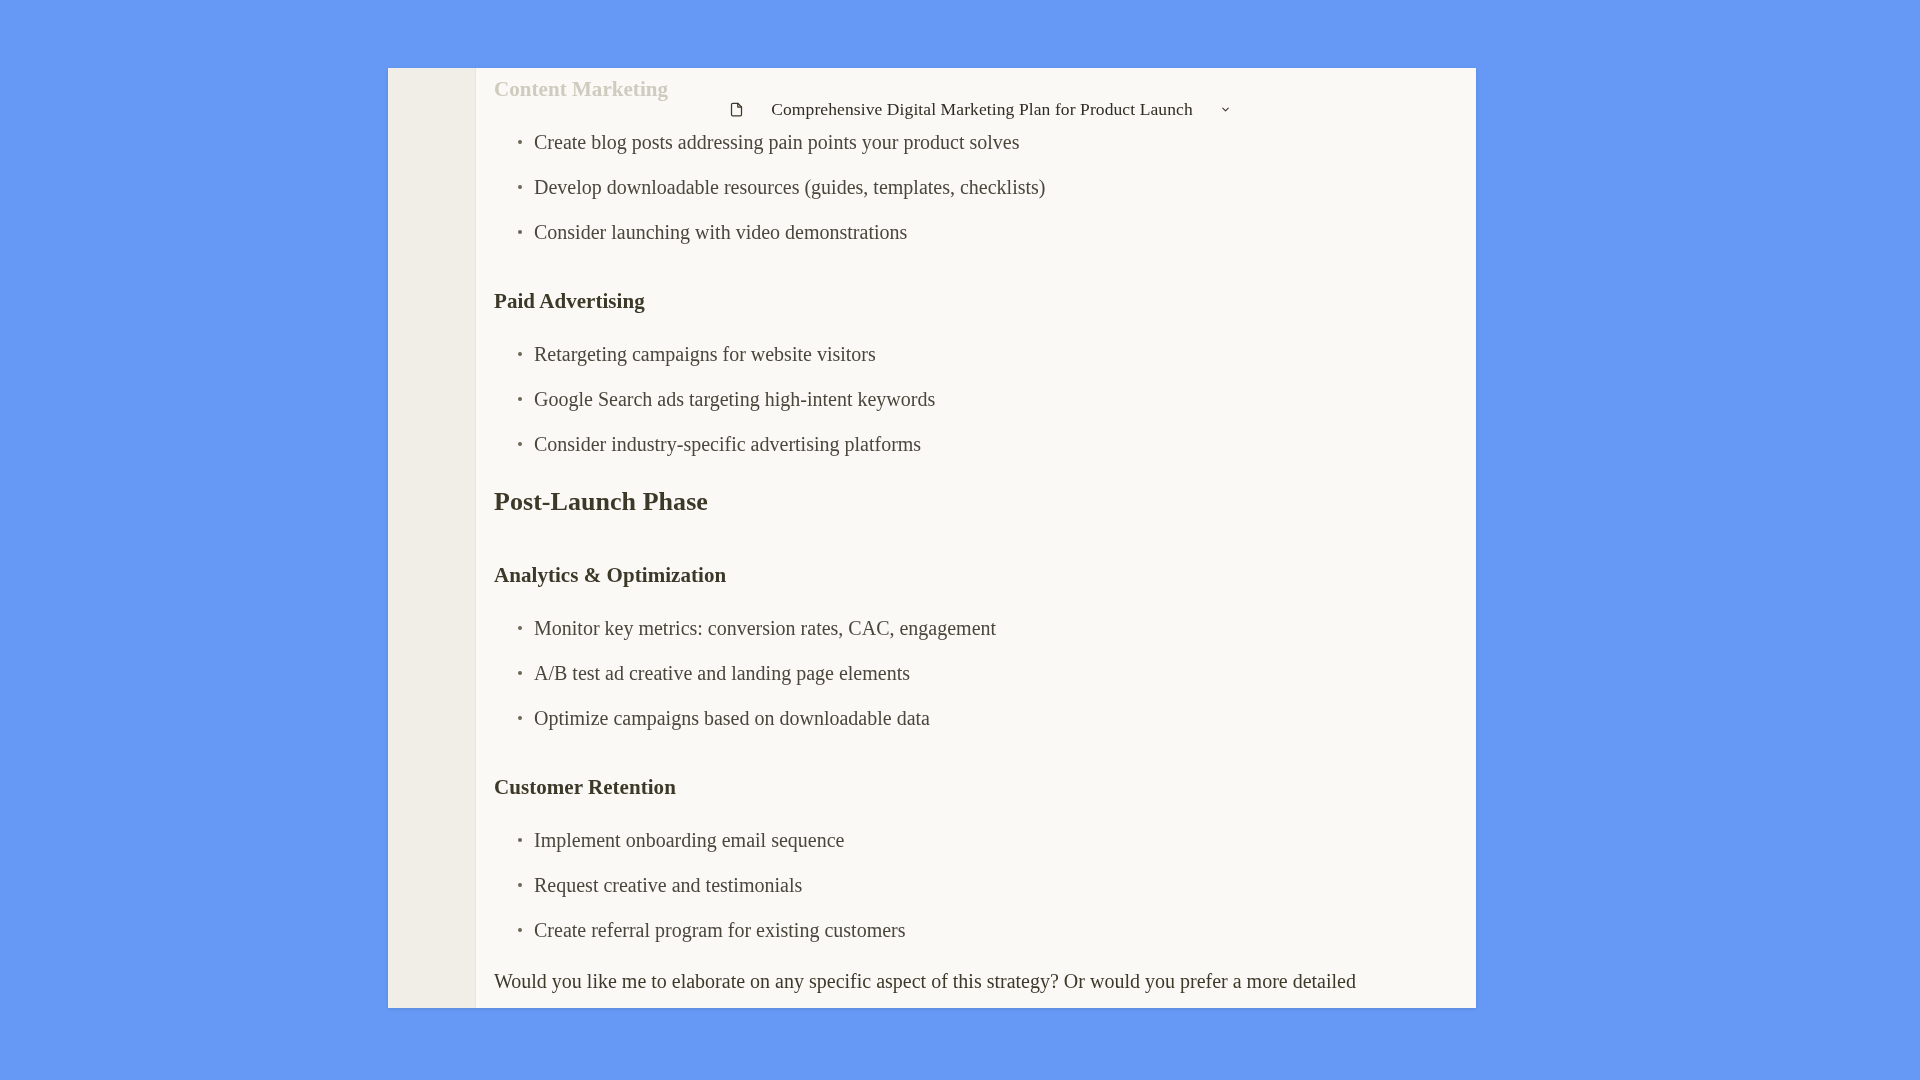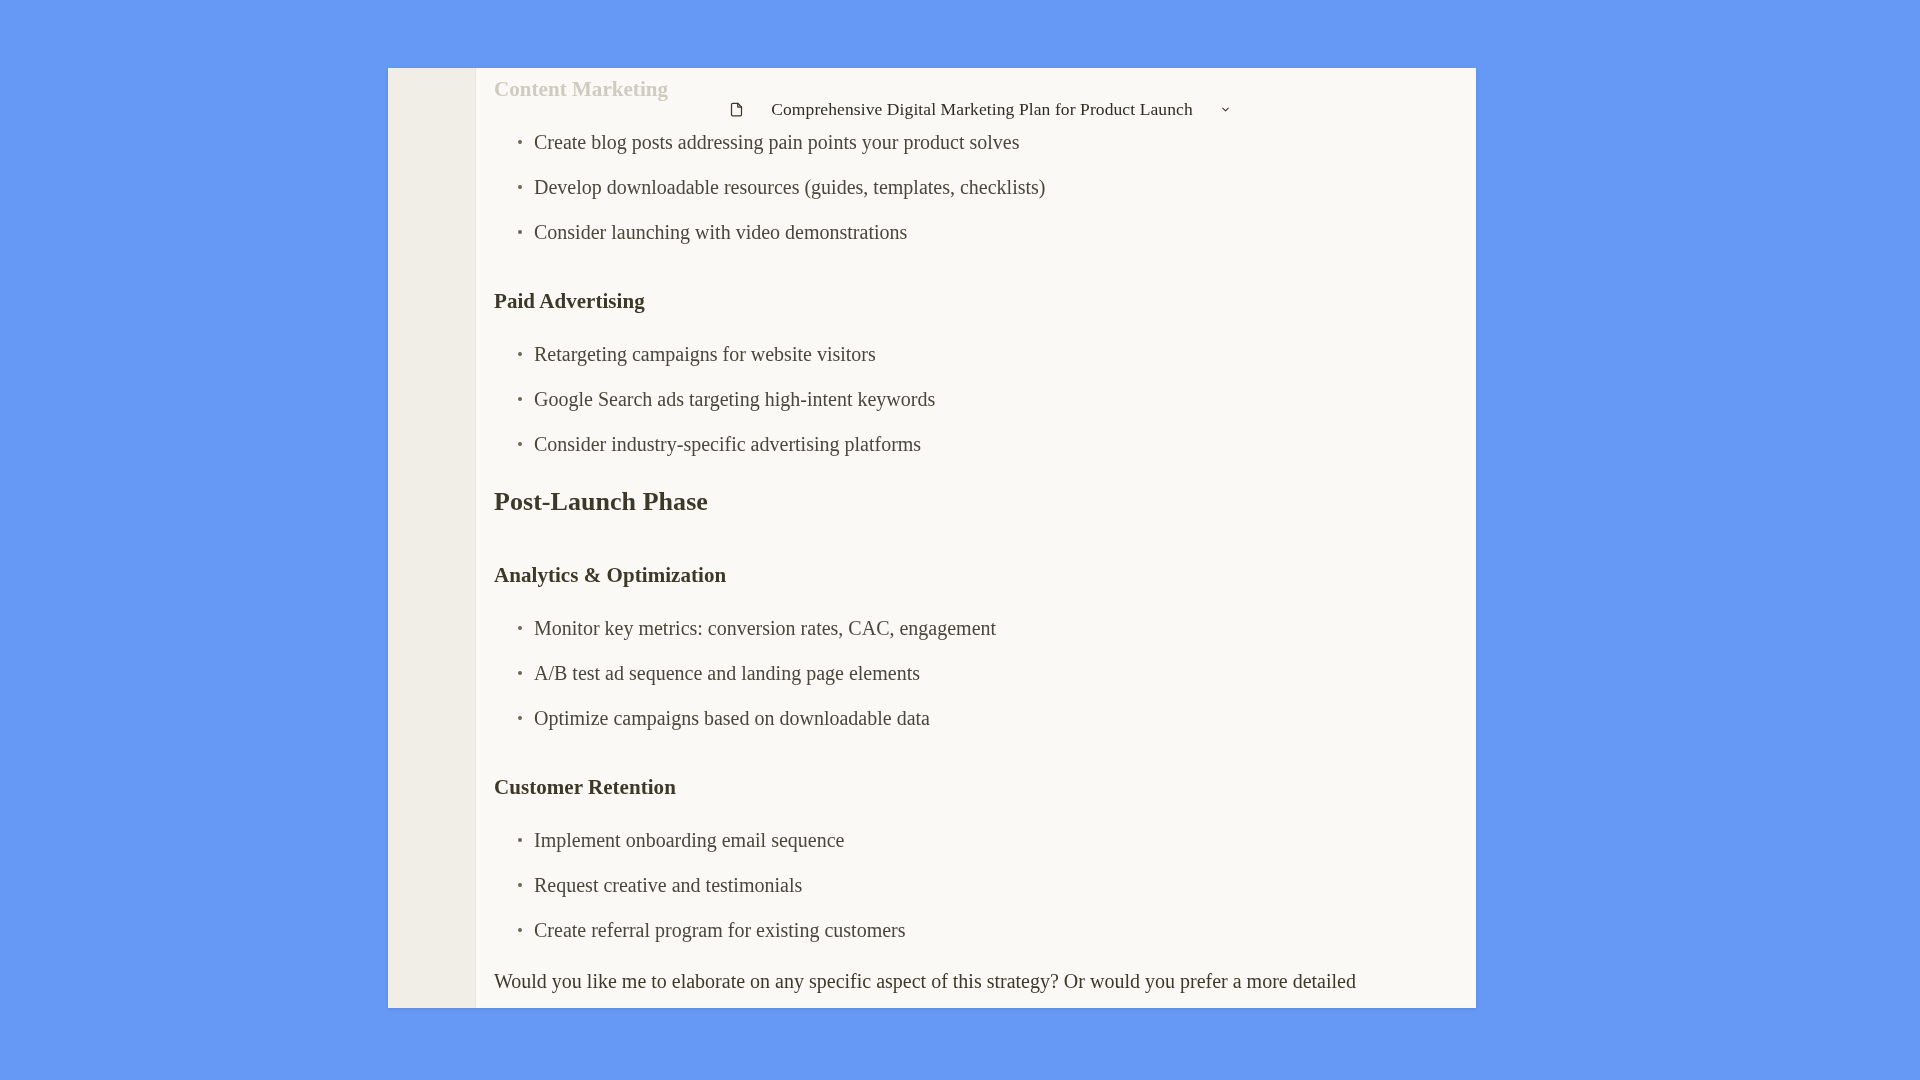--- a/index.html
+++ b/index.html
@@ -171,21 +171,21 @@
           <li>Retargeting campaigns for website visitors</li>
           <li>Google Search ads targeting high-intent keywords</li>
           <li>Consider industry-specific advertising platforms</li>
         </ul>
 
         <h2 class="h2 sec-gap-lg">Post-Launch Phase</h2>
 
         <h3 class="h3 sec-gap-md">Analytics &amp; Optimization</h3>
         <ul class="bullets">
           <li>Monitor key metrics: conversion rates, CAC, engagement</li>
-          <li>A/B test ad sequence and landing page elements</li>
+          <li>A/B test ad creative and landing page elements</li>
           <li>Optimize campaigns based on downloadable data</li>
         </ul>
 
         <h3 class="h3 sec-gap-md">Customer Retention</h3>
         <ul class="bullets">
           <li>Implement onboarding email sequence</li>
           <li>Request creative and testimonials</li>
           <li>Create referral program for existing customers</li>
         </ul>
 

